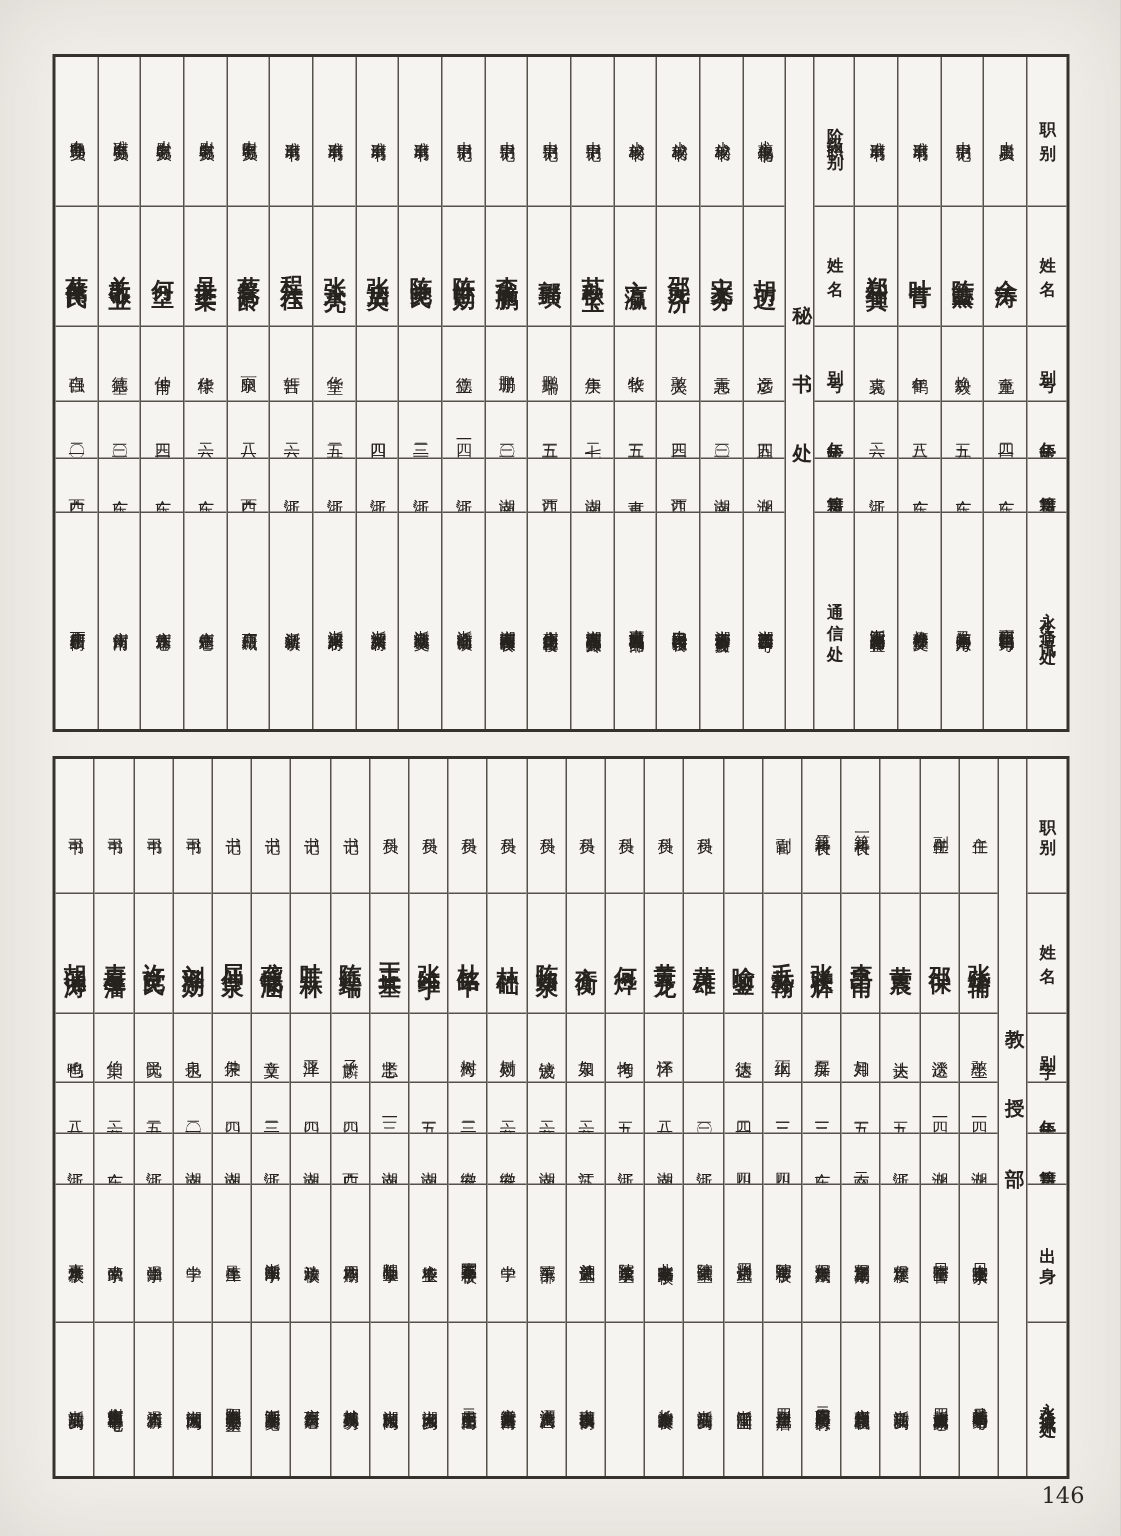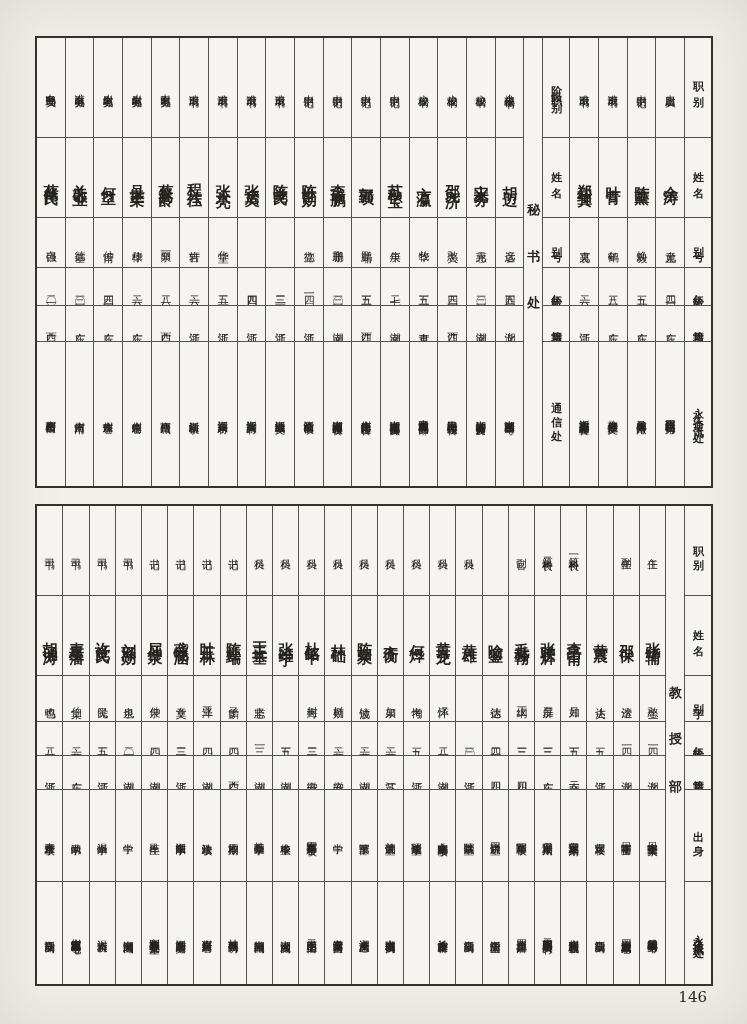--- a/index.html
+++ b/index.html
@@ -69,21 +69,21 @@
   .hright .b-r3 span { letter-spacing: 4px; }
   .hright .b-r4 span, .hright .b-r5 span { letter-spacing: 2px; }
   .hright .b-r6 span { letter-spacing: 14px; }
   .hright .b-r7 span { letter-spacing: 3px; }
 
   .hleft { flex: 0 0 18px; border-right: 1px solid #55514b; display: flex; align-items: center; justify-content: center; }
   .hleft span { writing-mode: vertical-rl; text-orientation: upright; font-size: 13px; font-weight: bold; letter-spacing: 46px; color:#26231f; }
   .hright { flex: 1 1 auto; display: flex; flex-direction: column; min-width: 0; }
 
   .pgnum {
-    position: absolute; right: 40px; bottom: 18px;
+    position: absolute; right: 24px; bottom: 18px;
     font-family: "DejaVu Serif", serif; font-size: 15px; color: #2a2722;
   }
 </style>
 </head>
 <body>
 
 <div class="page">
   <div class="tbl tbl-top">
       <div class="col labels">
         <div class="cell t-r1 hl">

